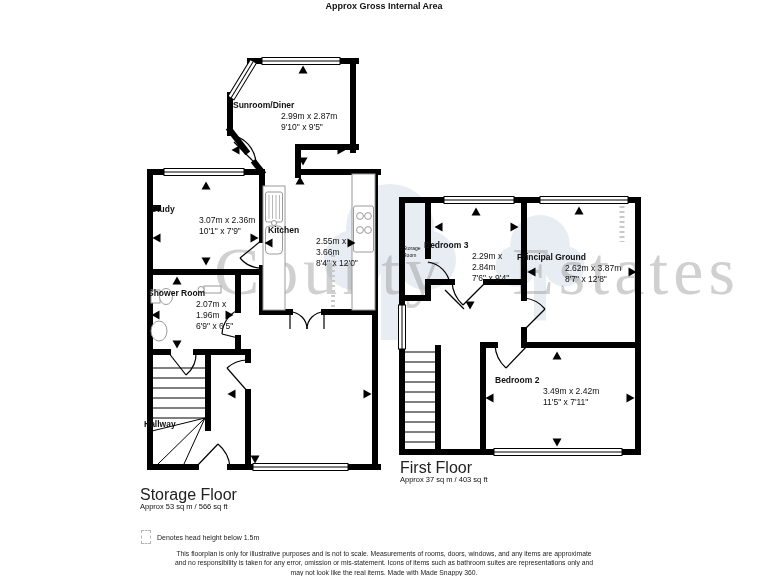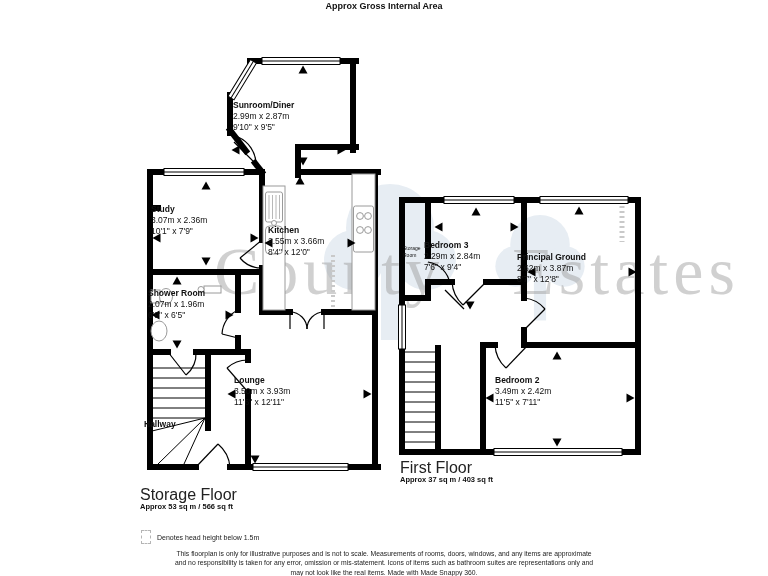--- a/index.html
+++ b/index.html
@@ -9,26 +9,26 @@
   .header div{font-size:9px;font-weight:bold;line-height:11px;color:#111;}
   .watermark{position:absolute;left:0;top:0;width:768px;height:576px;z-index:1;pointer-events:none;}
   .wm-text{position:absolute;left:214px;top:232px;font-family:"Liberation Serif",serif;
            font-size:68px;letter-spacing:5px;word-spacing:46px;color:rgba(150,150,150,0.45);
            white-space:nowrap;}
   .wm-tree{position:absolute;}
   svg.plan{position:absolute;left:0;top:0;z-index:2;pointer-events:none;}
   .labels{position:absolute;left:0;top:0;width:768px;height:576px;z-index:3;pointer-events:none;}
   .room-label{position:absolute;font-size:8.5px;line-height:11px;color:#111;}
   .room-label .rn{display:block;font-weight:bold;}
-  .room-label .rd{display:block;}
+  .room-label .rd{display:block;padding-left:48px;}
   .room-label.tiny{font-size:5px;line-height:6.5px;}
   .room-label.tiny .rn{font-weight:normal;}
   .floor-title{position:absolute;z-index:4;}
   .floor-title .ft{font-size:16px;line-height:14px;color:#222;}
-  .floor-title .fa{font-size:7.5px;font-weight:bold;line-height:10px;color:#111;}
+  .floor-title .fa{font-size:7.5px;font-weight:normal;line-height:10px;color:#111;}
   .legend{position:absolute;left:141px;top:530px;z-index:4;display:flex;align-items:center;}
   .legend .box{width:8px;height:12px;border:1px dashed #b5b5b5;margin-right:6px;}
   .legend .txt{font-size:7px;color:#222;}
   .footer{position:absolute;left:0;top:549px;width:768px;text-align:center;z-index:4;}
   .footer div{font-size:6.8px;line-height:9.3px;color:#222;}
 </style>
 </head>
 <body>
 
 <div class="page">
@@ -243,25 +243,20 @@
       <span class="rd">2.55m x 3.66m</span>
       <span class="rd">8'4" x 12'0"</span>
     </div>
 
     <div class="room-label" style="left:148px;top:288px;width:92px;">
       <span class="rn">Shower Room</span>
       <span class="rd">2.07m x 1.96m</span>
       <span class="rd">6'9" x 6'5"</span>
     </div>
 
-    <div class="room-label" style="left:234px;top:375px;width:126px;">
-      <span class="rn">Lounge</span>
-      <span class="rd">3.50m x 3.93m</span>
-      <span class="rd">11'6" x 12'11"</span>
-    </div>
 
     <div class="room-label" style="left:144px;top:419px;width:80px;">
       <span class="rn">Hallway</span>
     </div>
 
     <div class="room-label tiny" style="left:403px;top:245px;width:25px;">
       <span class="rn">Storage Room</span>
     </div>
 
     <div class="room-label" style="left:424px;top:240px;width:104px;">

